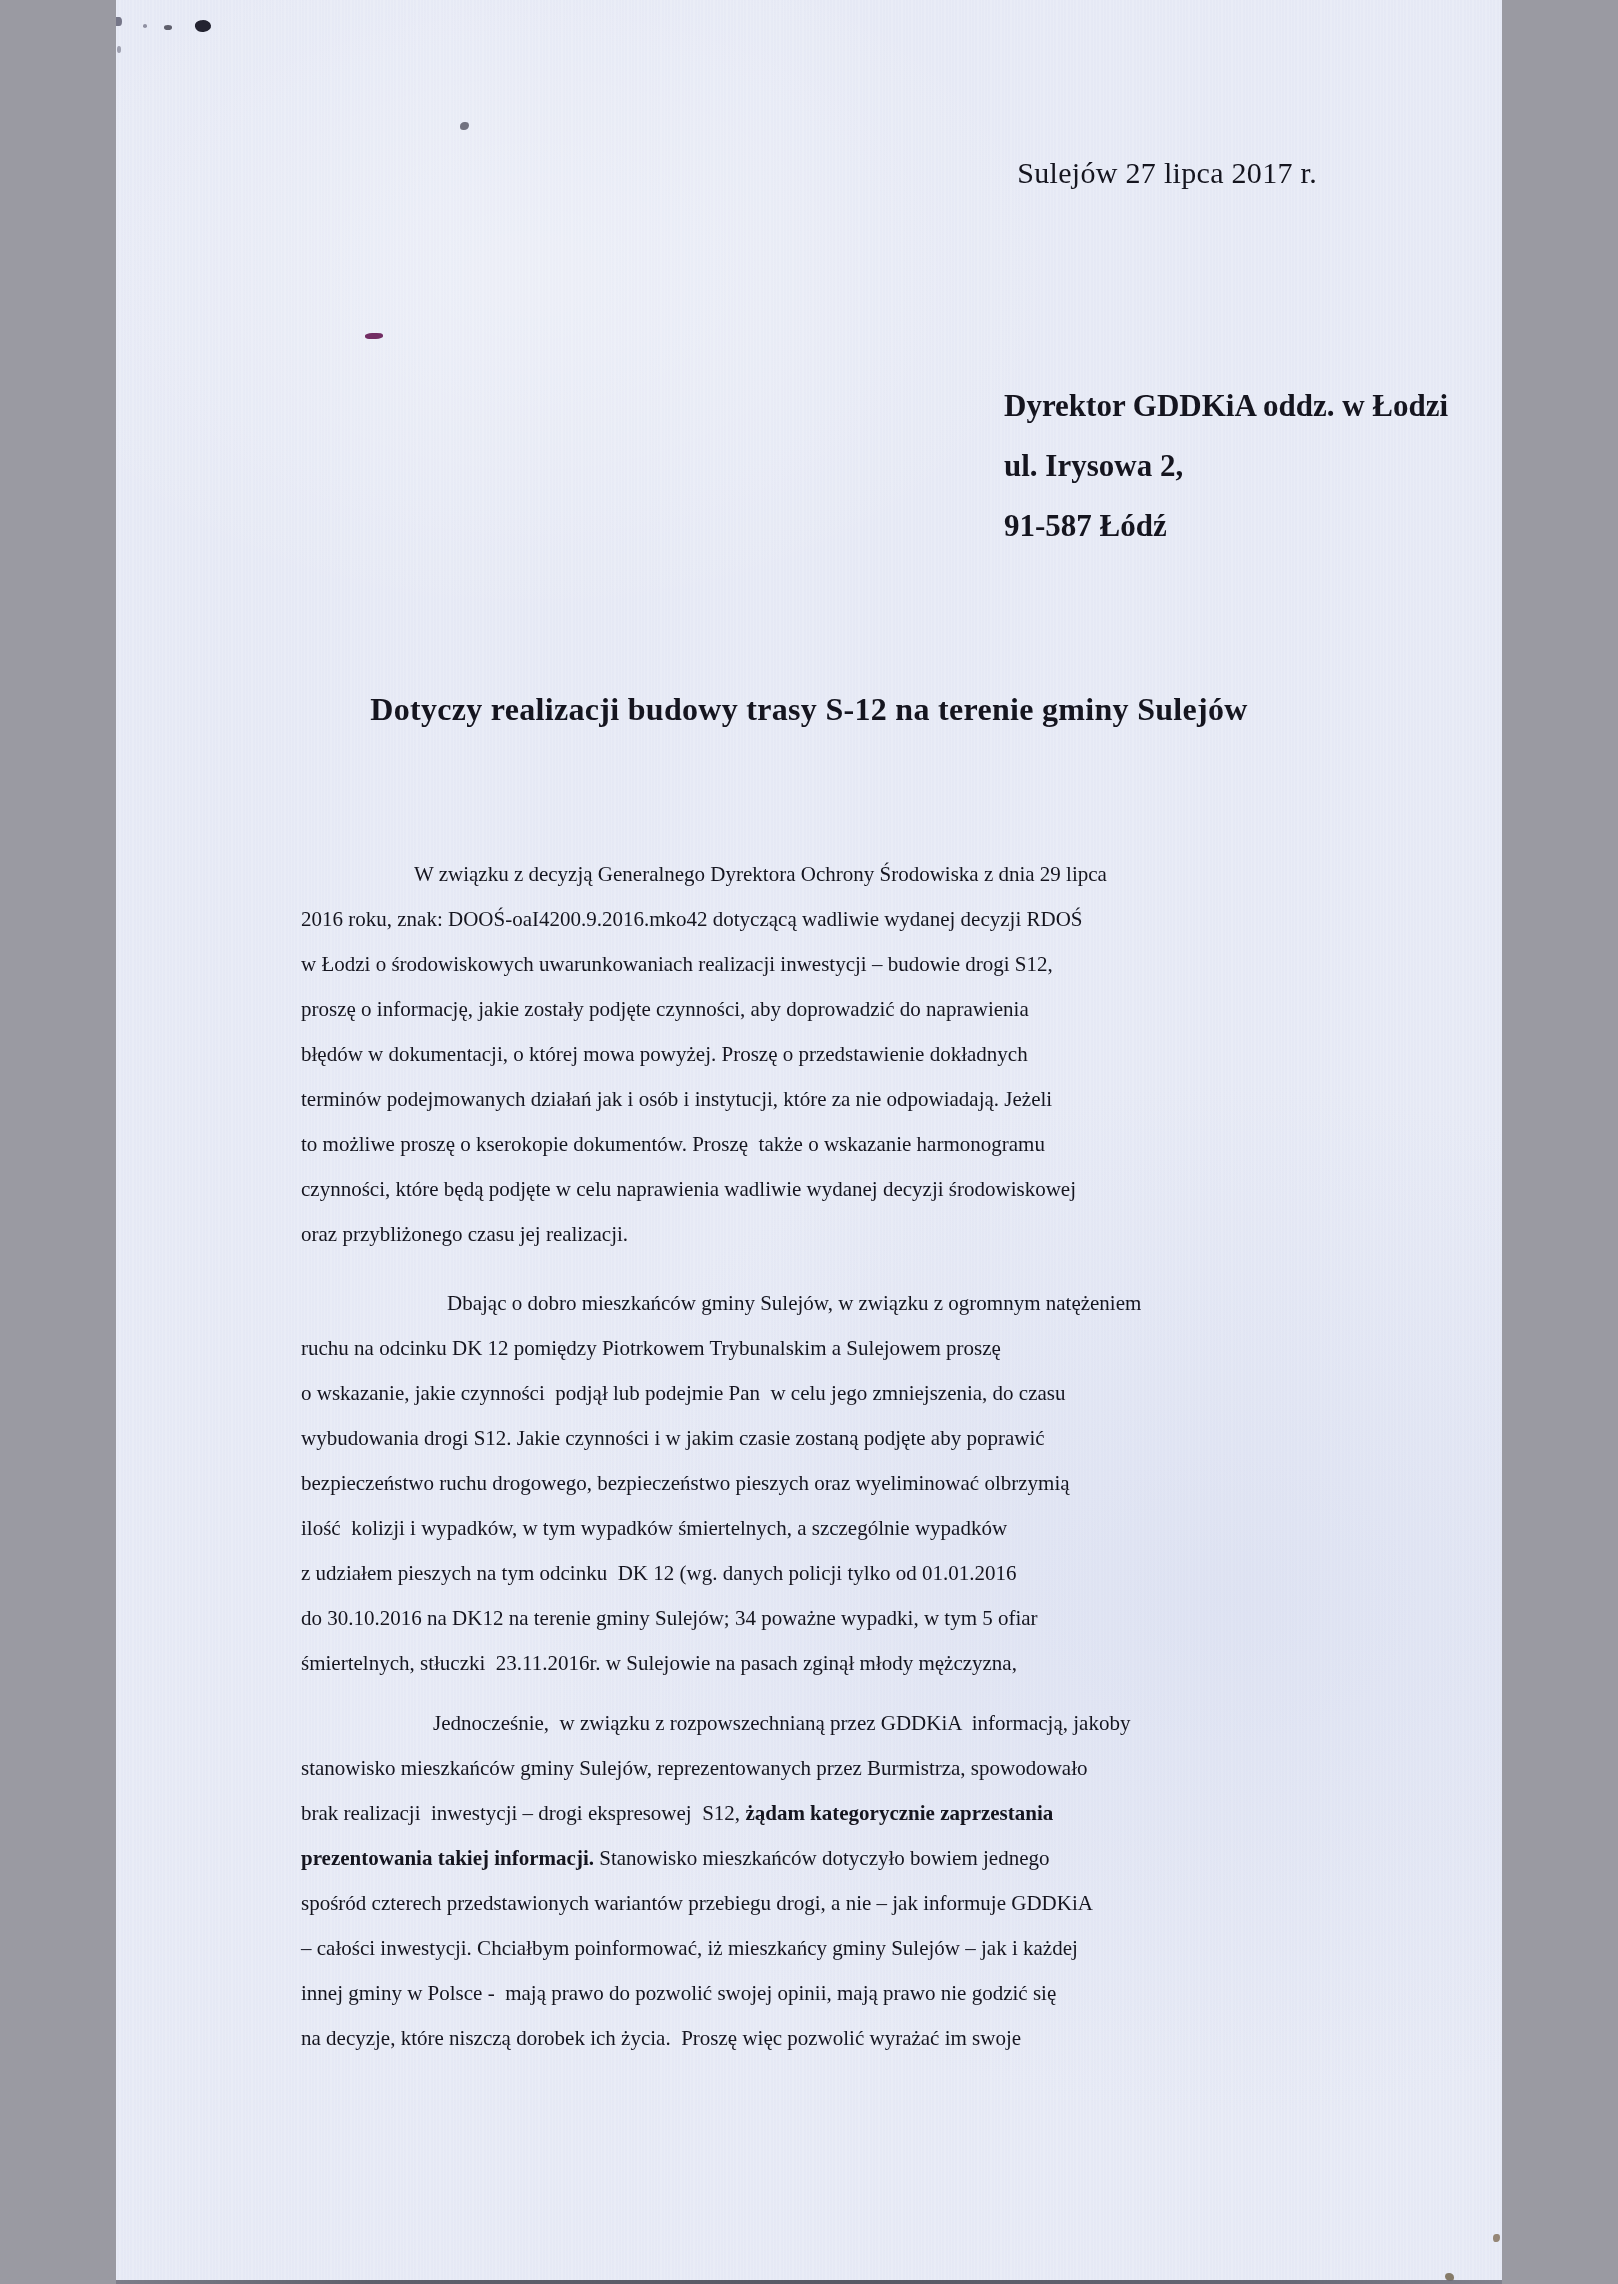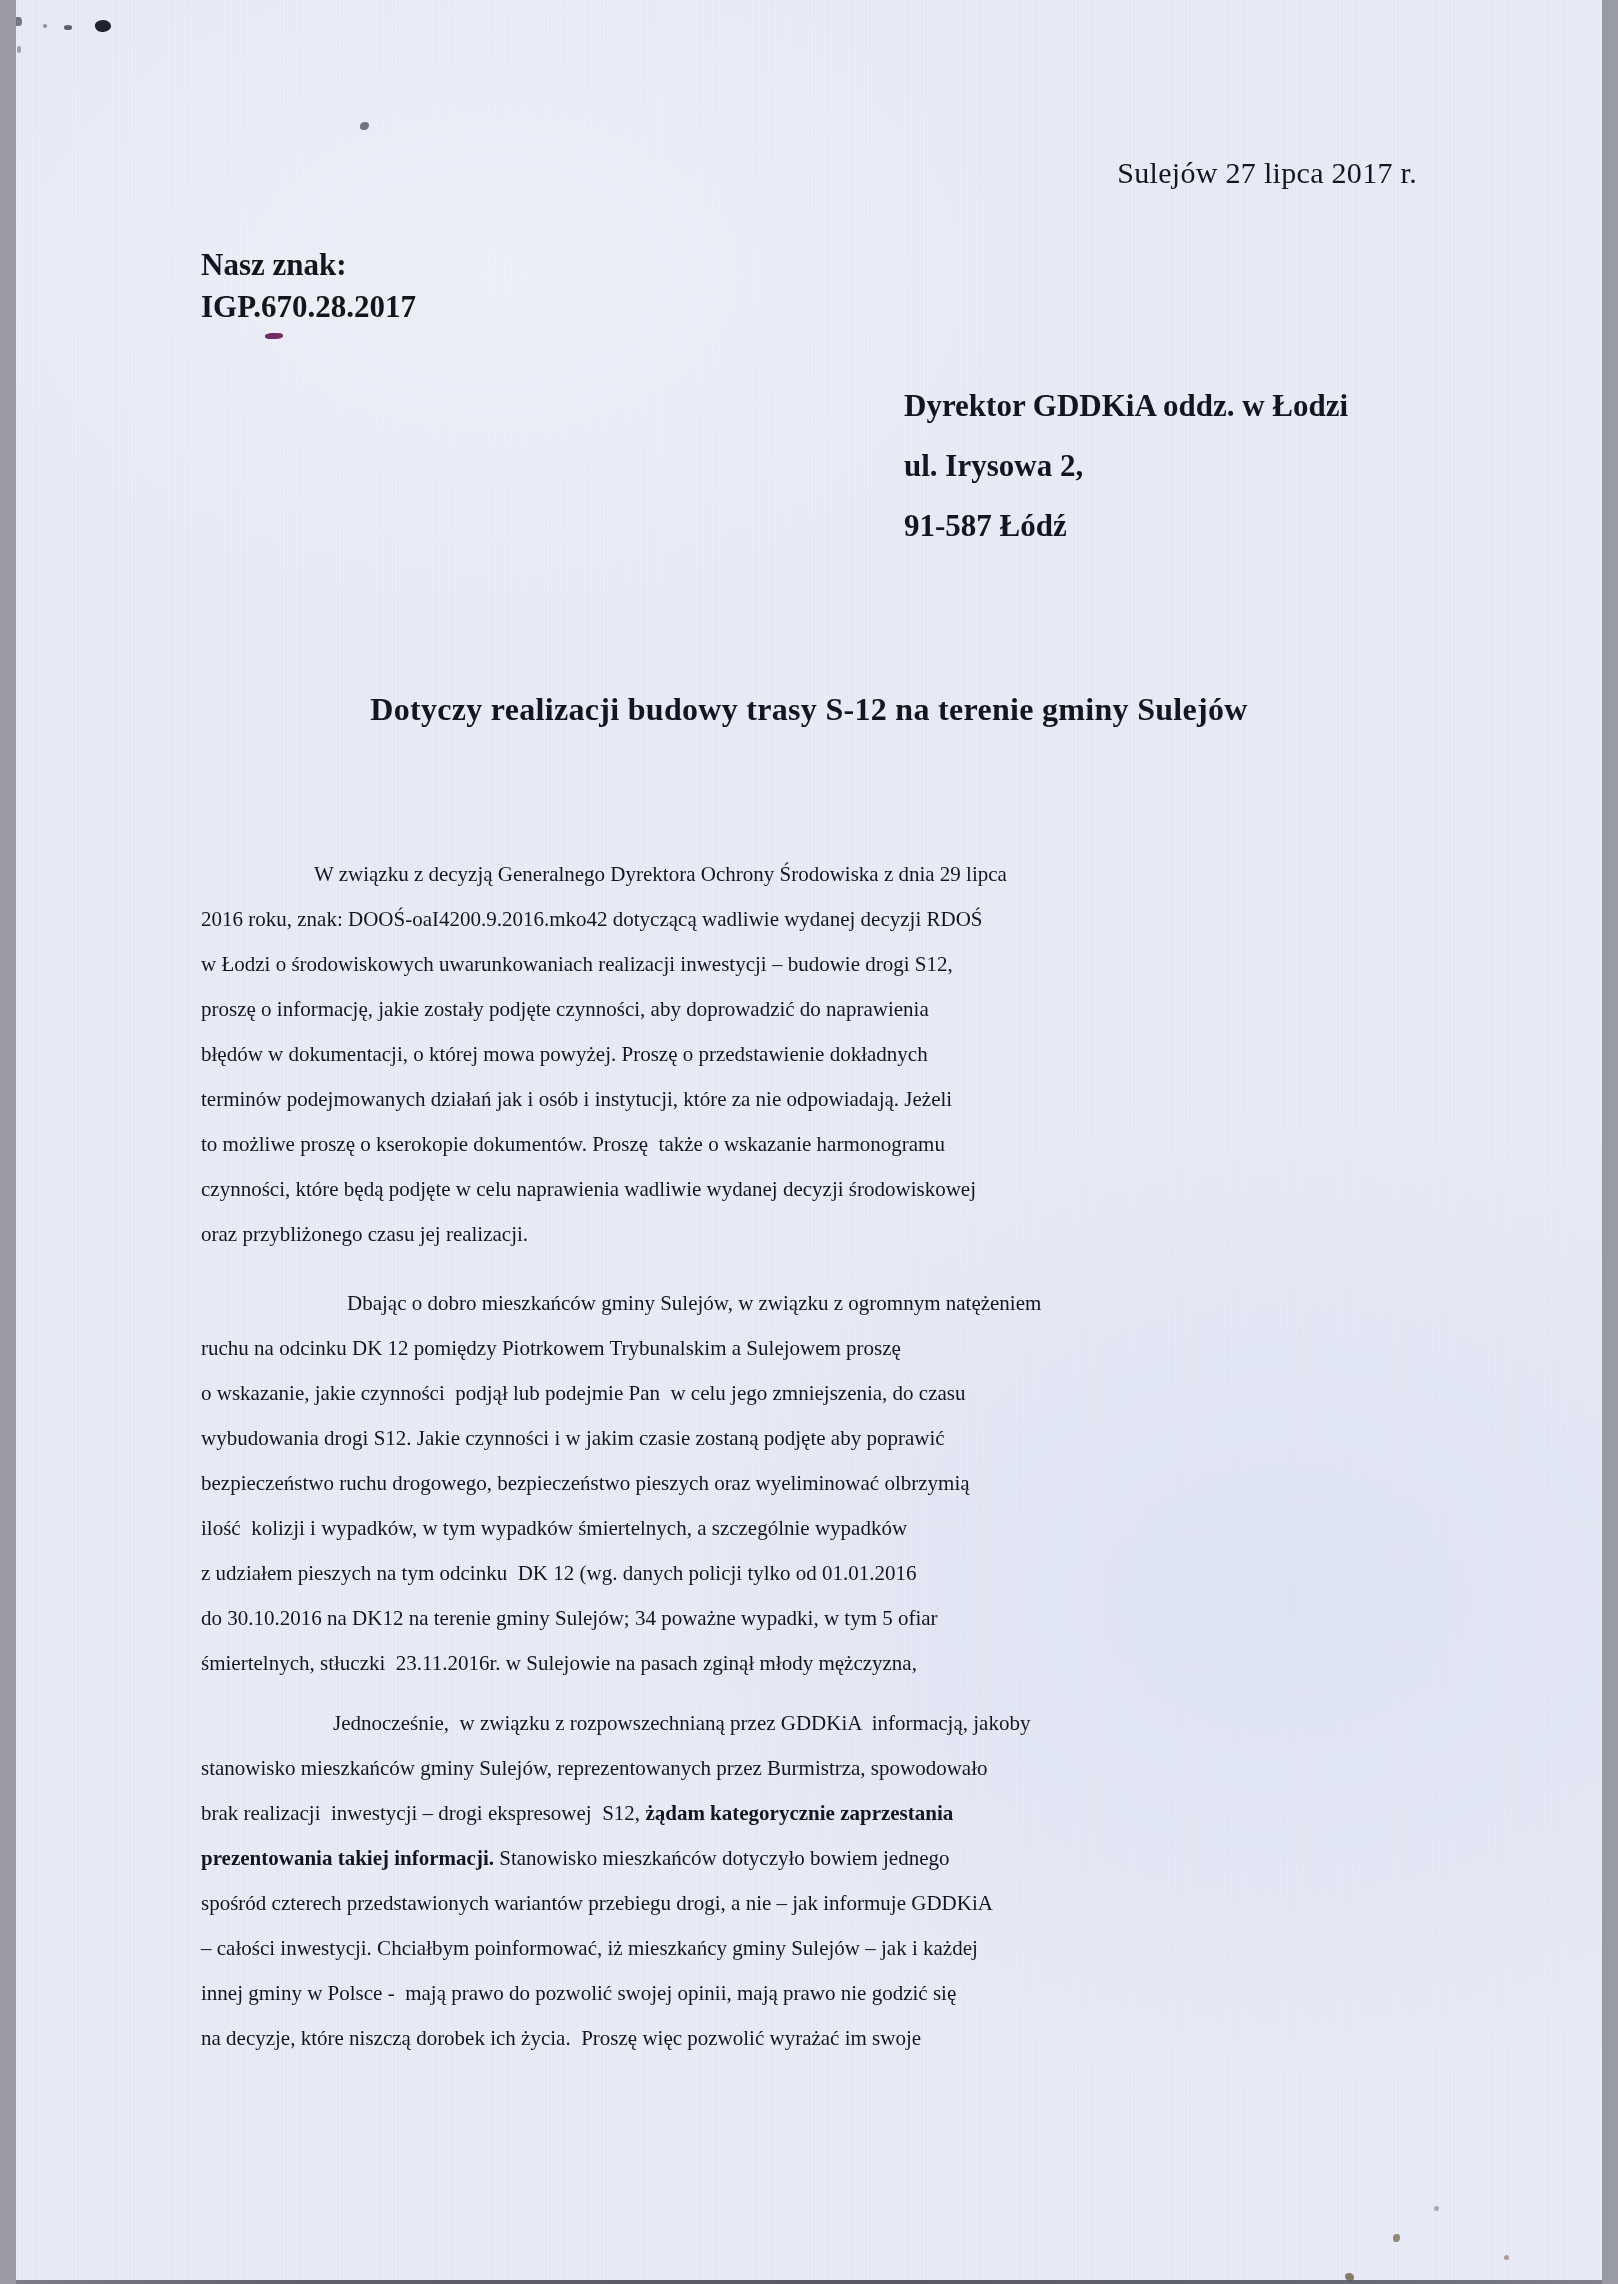--- a/index.html
+++ b/index.html
@@ -1,19 +1,19 @@
 <!DOCTYPE html>
 <html lang="pl" style="font-size:10.6px"><head>
 <meta charset="utf-8">
 <title>Scanned letter</title>
 <style>
   html, body { margin: 0; padding: 0; background: #9a9aa2; }
   .page {
     position: relative;
-    width: 1586px;
+    width: 1386px;
     height: 2284px;
     margin: 0 auto;
     background-color: #e8ebf6;
     background-image:
       radial-gradient(ellipse 927px 596px at 30% 12%, rgba(255,255,255,0.25), rgba(255,255,255,0) 60%),
       radial-gradient(ellipse 1060px 795px at 80% 70%, rgba(205,212,236,0.35), rgba(205,212,236,0) 65%),
       repeating-linear-gradient(90deg, rgba(255,255,255,0.05) 0px, rgba(255,255,255,0.05) 1.3px, rgba(186,194,222,0.05) 1.3px, rgba(186,194,222,0.05) 3.3px);
     font-family: "Liberation Serif", "DejaVu Serif", serif;
     color: #15151f;
     overflow: hidden;
@@ -82,24 +82,20 @@
   <span class="speck speck-mid"></span>
   <span class="speck mark-purple-dash"></span>
   <span class="speck speck-rust-a"></span>
   <span class="speck speck-rust-b"></span>
   <span class="speck speck-rust-c"></span>
   <span class="speck speck-gray-a"></span>
   <span class="bottom-scan-edge"></span>
 
   <div class="abs date-line">Sulejów 27 lipca 2017 r.</div>
 
-  <div class="abs ref-block">
-    <div>Nasz znak:</div>
-    <div>IGP.670.28.2017</div>
-  </div>
 
   <div class="abs recipient-block">
     <div>Dyrektor GDDKiA oddz. w Łodzi</div>
     <div>ul. Irysowa 2,</div>
     <div>91-587 Łódź</div>
   </div>
 
   <div class="abs subject-line">Dotyczy realizacji budowy trasy S-12 na terenie gminy Sulejów</div>
 
   <div class="abs body-text">

